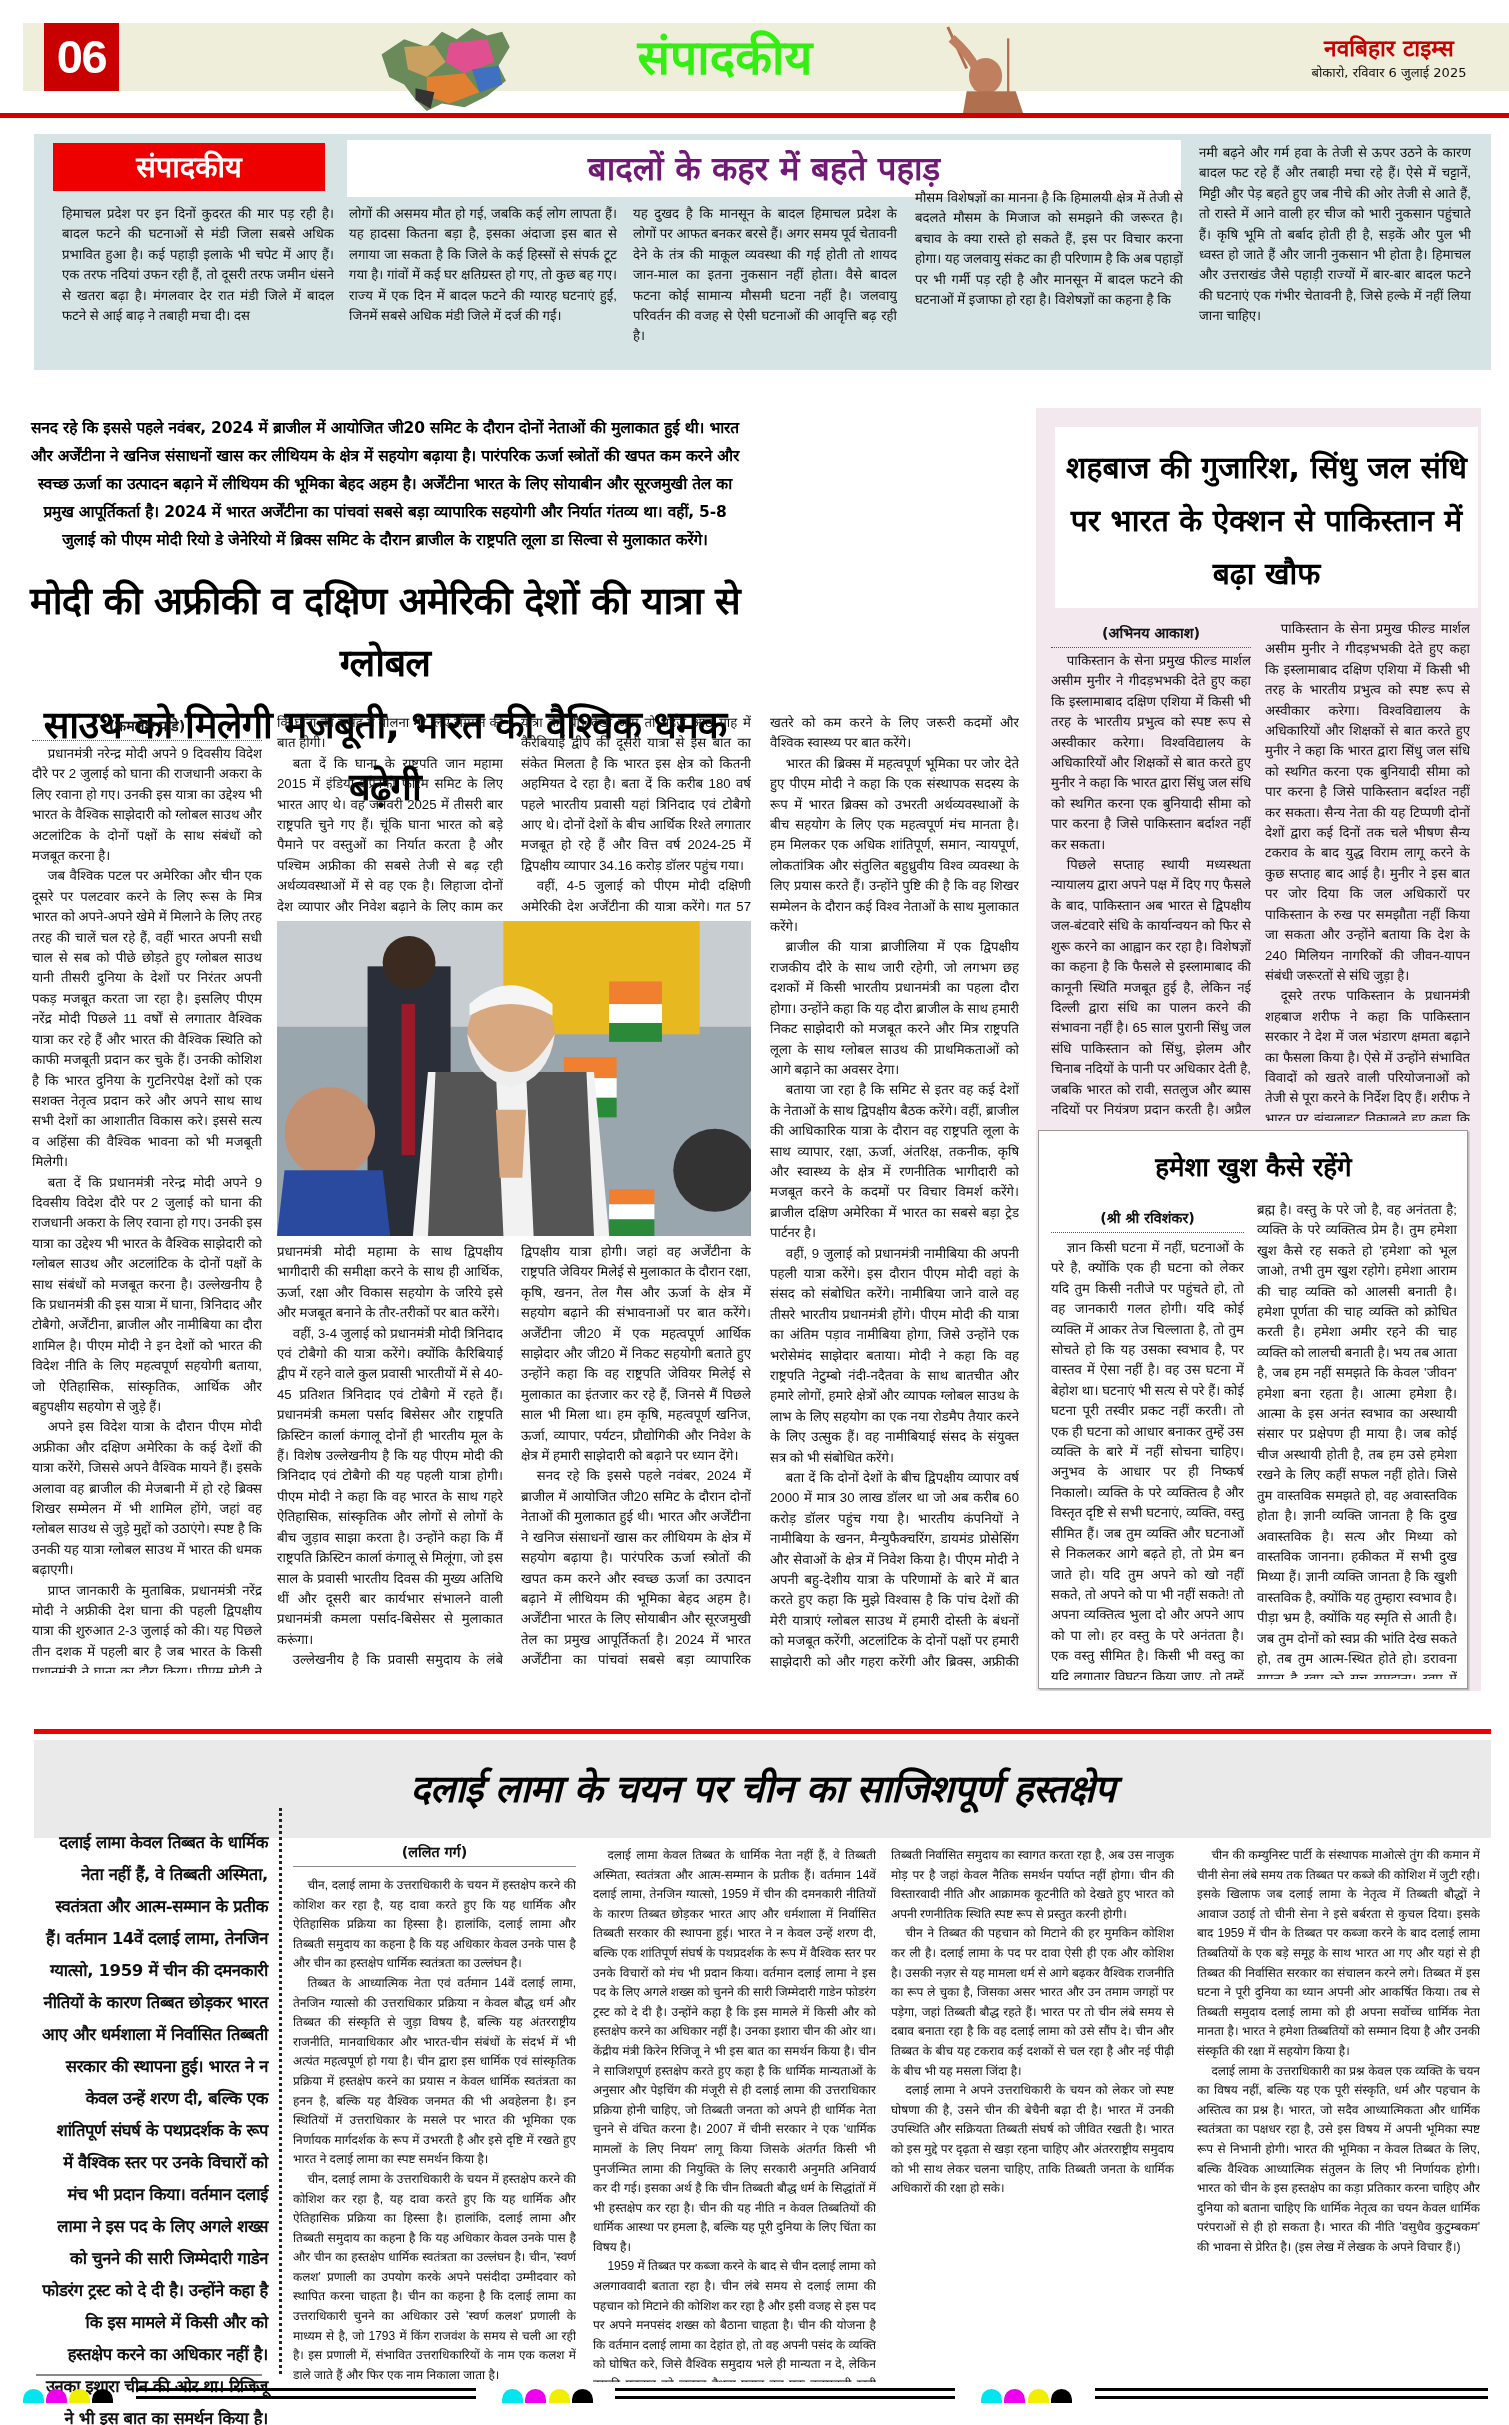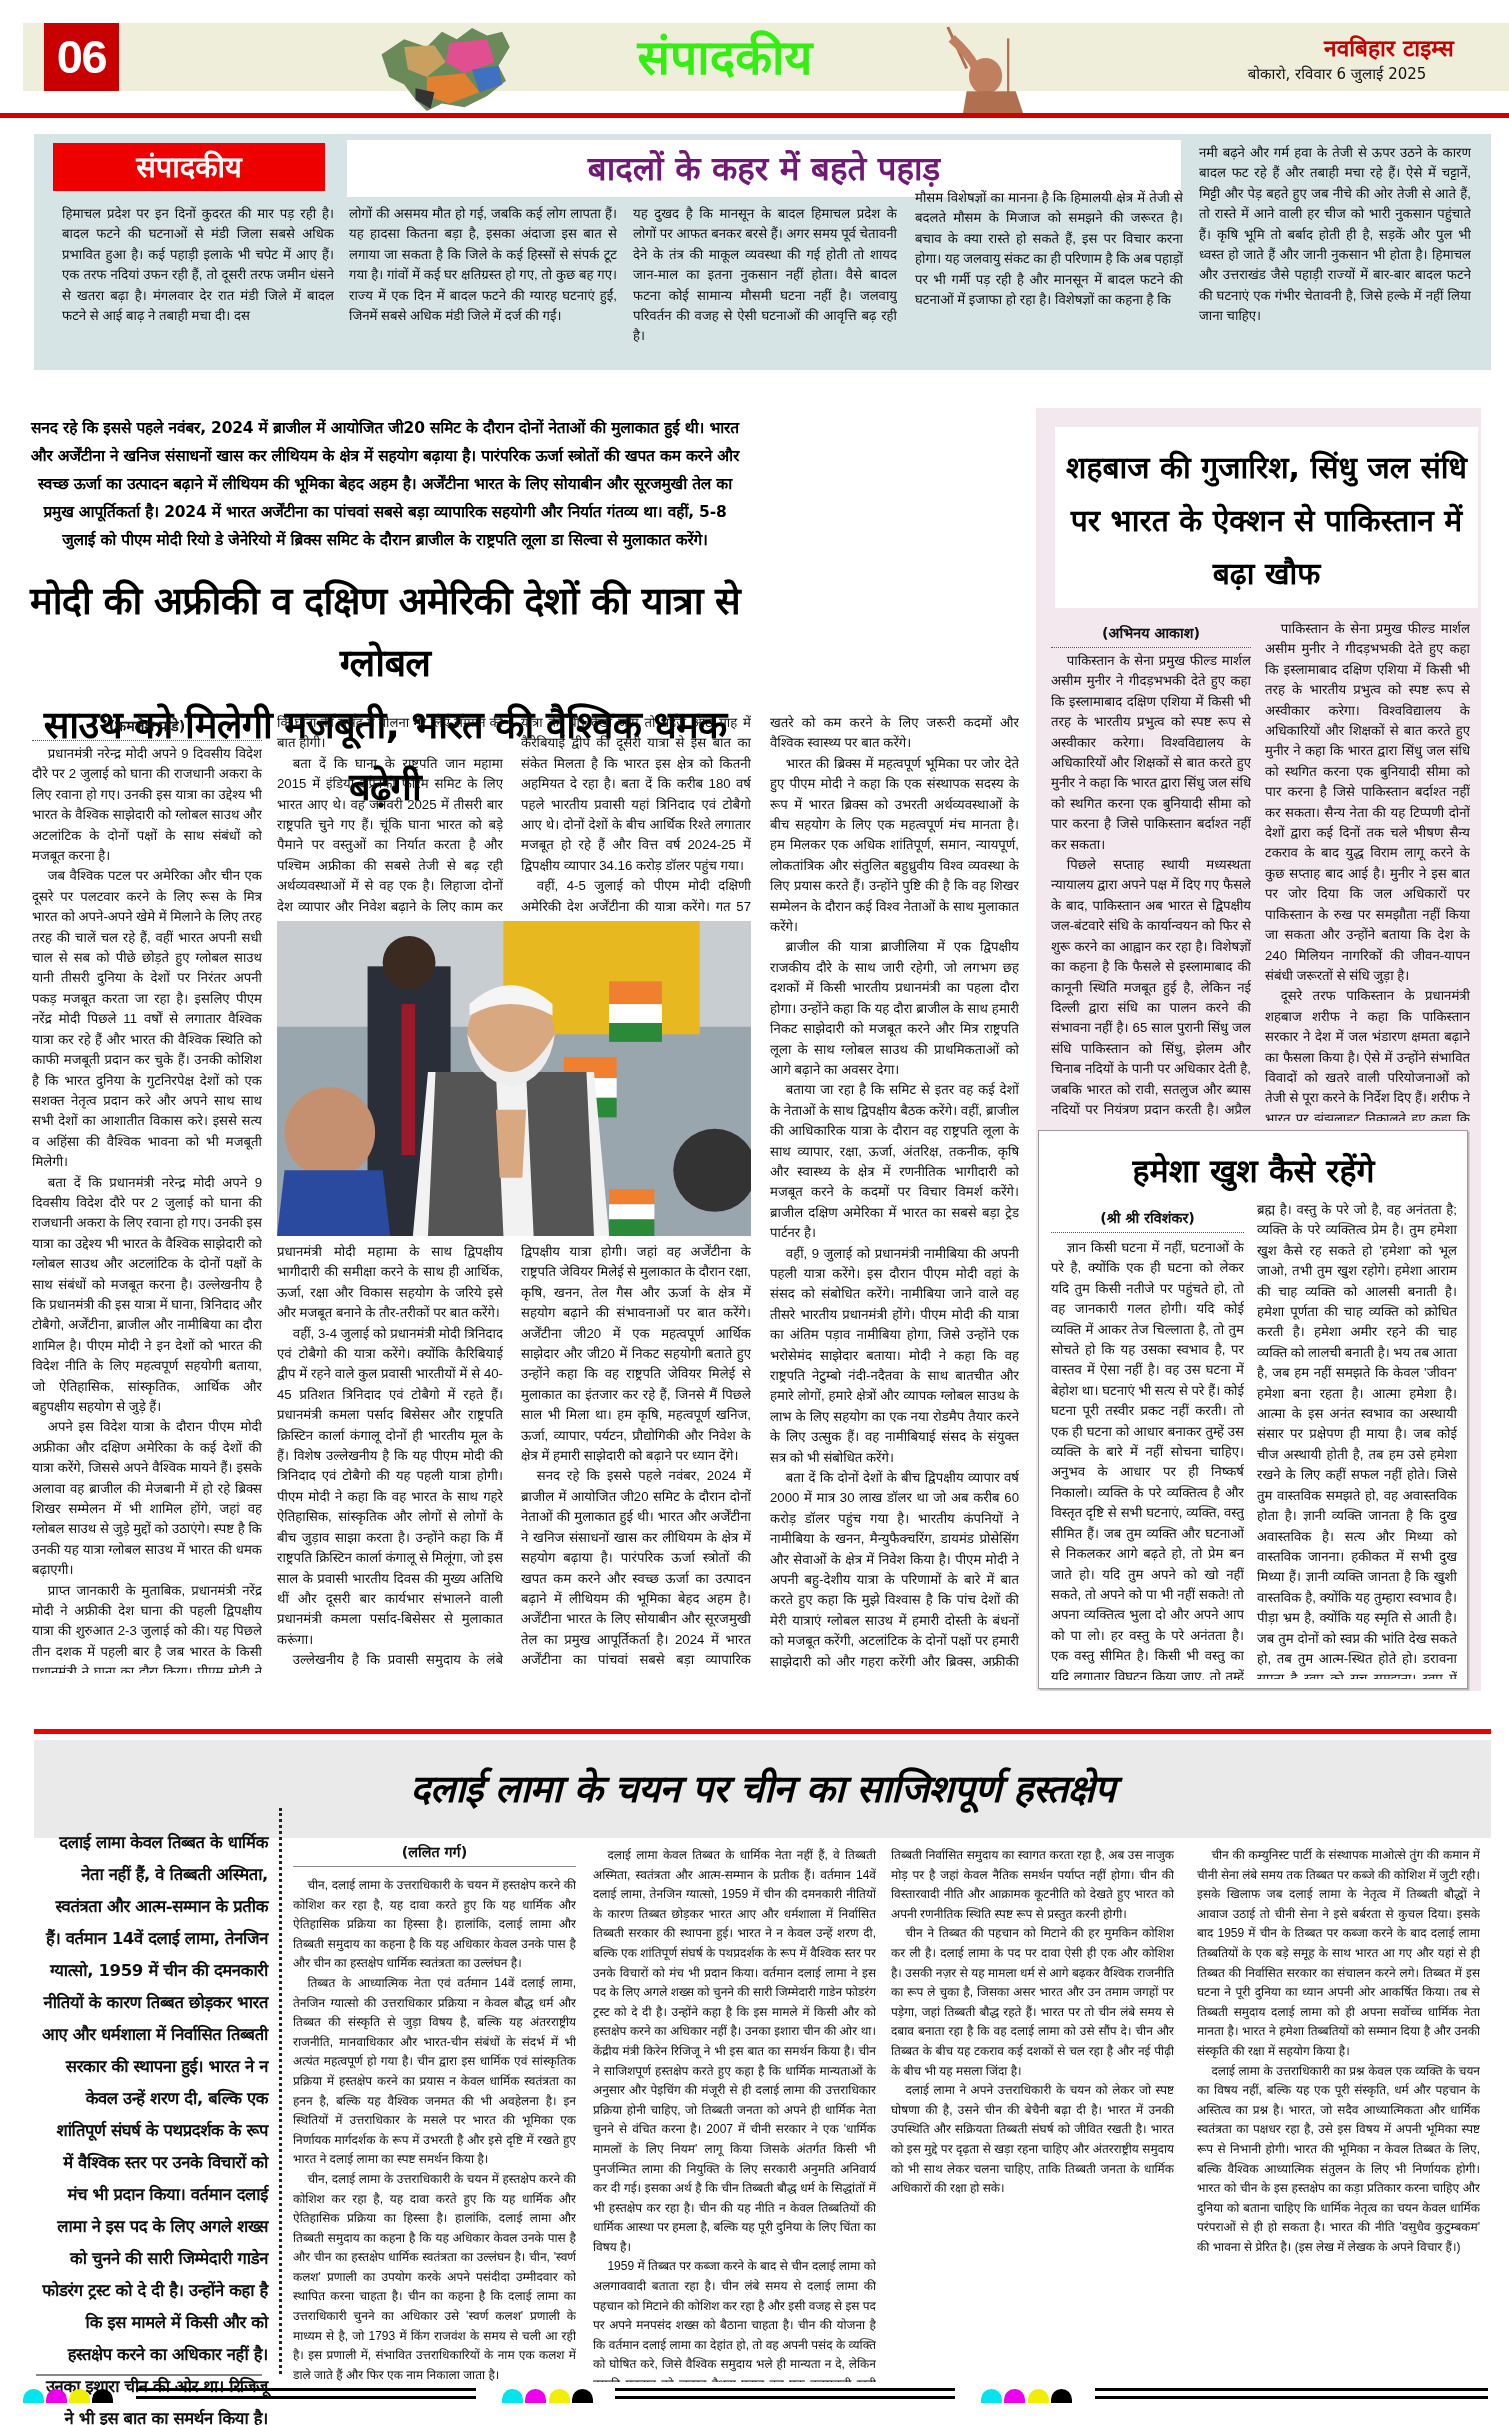--- a/index.html
+++ b/index.html
@@ -9,21 +9,21 @@
 
   
   .mast-band { left: 22.6px; top: 22.6px; width: 1487px; height: 68px; background: #efeedb; }
   .page-no { left: 44px; top: 22.6px; width: 75px; height: 68px; background: #c90000; color: #fff;
     font-family: "Liberation Sans", sans-serif; font-weight: bold; font-size: 47px; line-height: 68px; text-align: center; letter-spacing: -1.5px; }
   .map-art { left: 374px; top: 24px; width: 181px; height: 91px; }
   .section-title { left: 589px; top: 22.6px; width: 272px; height: 68px; color: #33ee11; font-weight: bold; font-size: 48px;
     line-height: 68px; text-align: center; font-family: "DejaVu Sans", sans-serif; }
   .figure-art { left: 895px; top: 22.6px; width: 166px; height: 91px; }
   .paper-name { left: 1276px; top: 32px; width: 226px; color: #c90000; font-weight: bold; font-size: 22.6px; text-align: center; }
-  .paper-date { left: 1224px; top: 63px; width: 226px; color: #111; font-size: 15px; text-align: center; }
+  .paper-date { left: 1276px; top: 63px; width: 226px; color: #111; font-size: 13px; text-align: center; }
   .mast-rule { left: 0; top: 113px; width: 1510px; height: 4.5px; background: #d00000; }
 
   
   .edit-box { left: 34px; top: 134px; width: 1457px; height: 236px; background: #d6e4e5; }
   .edit-tag { left: 53px; top: 143px; width: 272px; height: 48px; background: #ee0000; color: #fff; font-weight: bold;
     font-size: 29px; line-height: 48px; text-align: center; }
   .edit-head { left: 347px; top: 140px; width: 834px; height: 57px; background: #fff; font-weight: bold; font-size: 33px;
     line-height: 57px; text-align: center; color: #701a75; }
   .col-text { font-family: "Liberation Sans", sans-serif; font-size: 13.2px; line-height: 20.4px; text-align: justify; color: #111; overflow: hidden; }
   .col-text p { text-indent: 1.2em; }
@@ -33,21 +33,21 @@
   .lead-summary { left: 30px; top: 414px; width: 710px; font-weight: bold; font-size: 15.5px; line-height: 28px; text-align: center; color: #000; letter-spacing: -0.2px; }
   .main-head { left: 30px; top: 570px; width: 710px; font-weight: bold; font-size: 38px; line-height: 62px; text-align: center; color: #000; letter-spacing: -0.8px; }
 
   
   .pink-panel { left: 1036px; top: 408px; width: 445px; height: 1283px; background: #f2e8ee; }
   .pink-head { left: 1055px; top: 427px; width: 423px; height: 181px; background: #fff; font-weight: bold; font-size: 30px;
     line-height: 53px; text-align: center; color: #000; padding-top: 13.6px; }
   .byline { font-weight: bold; font-size: 14.3px; text-align: center; color: #111; padding-bottom: 4.5px; border-bottom: 0.8px dotted #555; }
 
   .happy-box { left: 1038px; top: 1130px; width: 430px; height: 559px; background: #fff; border: 0.8px solid #999; box-shadow: 1.5px 1.5px 0 #bbb; }
-  .happy-head { left: 1042px; top: 1148px; width: 423px; font-weight: bold; font-size: 32px; text-align: center; color: #000; }
+  .happy-head { left: 1042px; top: 1148px; width: 423px; font-weight: bold; font-size: 26px; text-align: center; color: #000; }
 
   .photo { left: 277px; top: 921px; width: 474px; height: 315px; overflow: hidden; }
 
   
   .red-rule { left: 34px; top: 1729px; width: 1457px; height: 4.5px; background: #e00; }
   .grey-band { left: 34px; top: 1740px; width: 1457px; height: 98px; background: #eaeaea; }
   .dalai-head { left: 34px; top: 1740px; width: 1457px; height: 98px; font-weight: bold; font-style: italic; font-size: 38px;
     line-height: 98px; text-align: center; color: #000; letter-spacing: -0.8px; }
   .pull-quote { left: 42px; top: 1827px; width: 226px; font-weight: bold; font-size: 16.6px; line-height: 32px; text-align: right; color: #111; letter-spacing: -0.4px; }
   .dotted-v { left: 279px; top: 1808px; width: 0; height: 566px; border-left: 3px dotted #222; }

